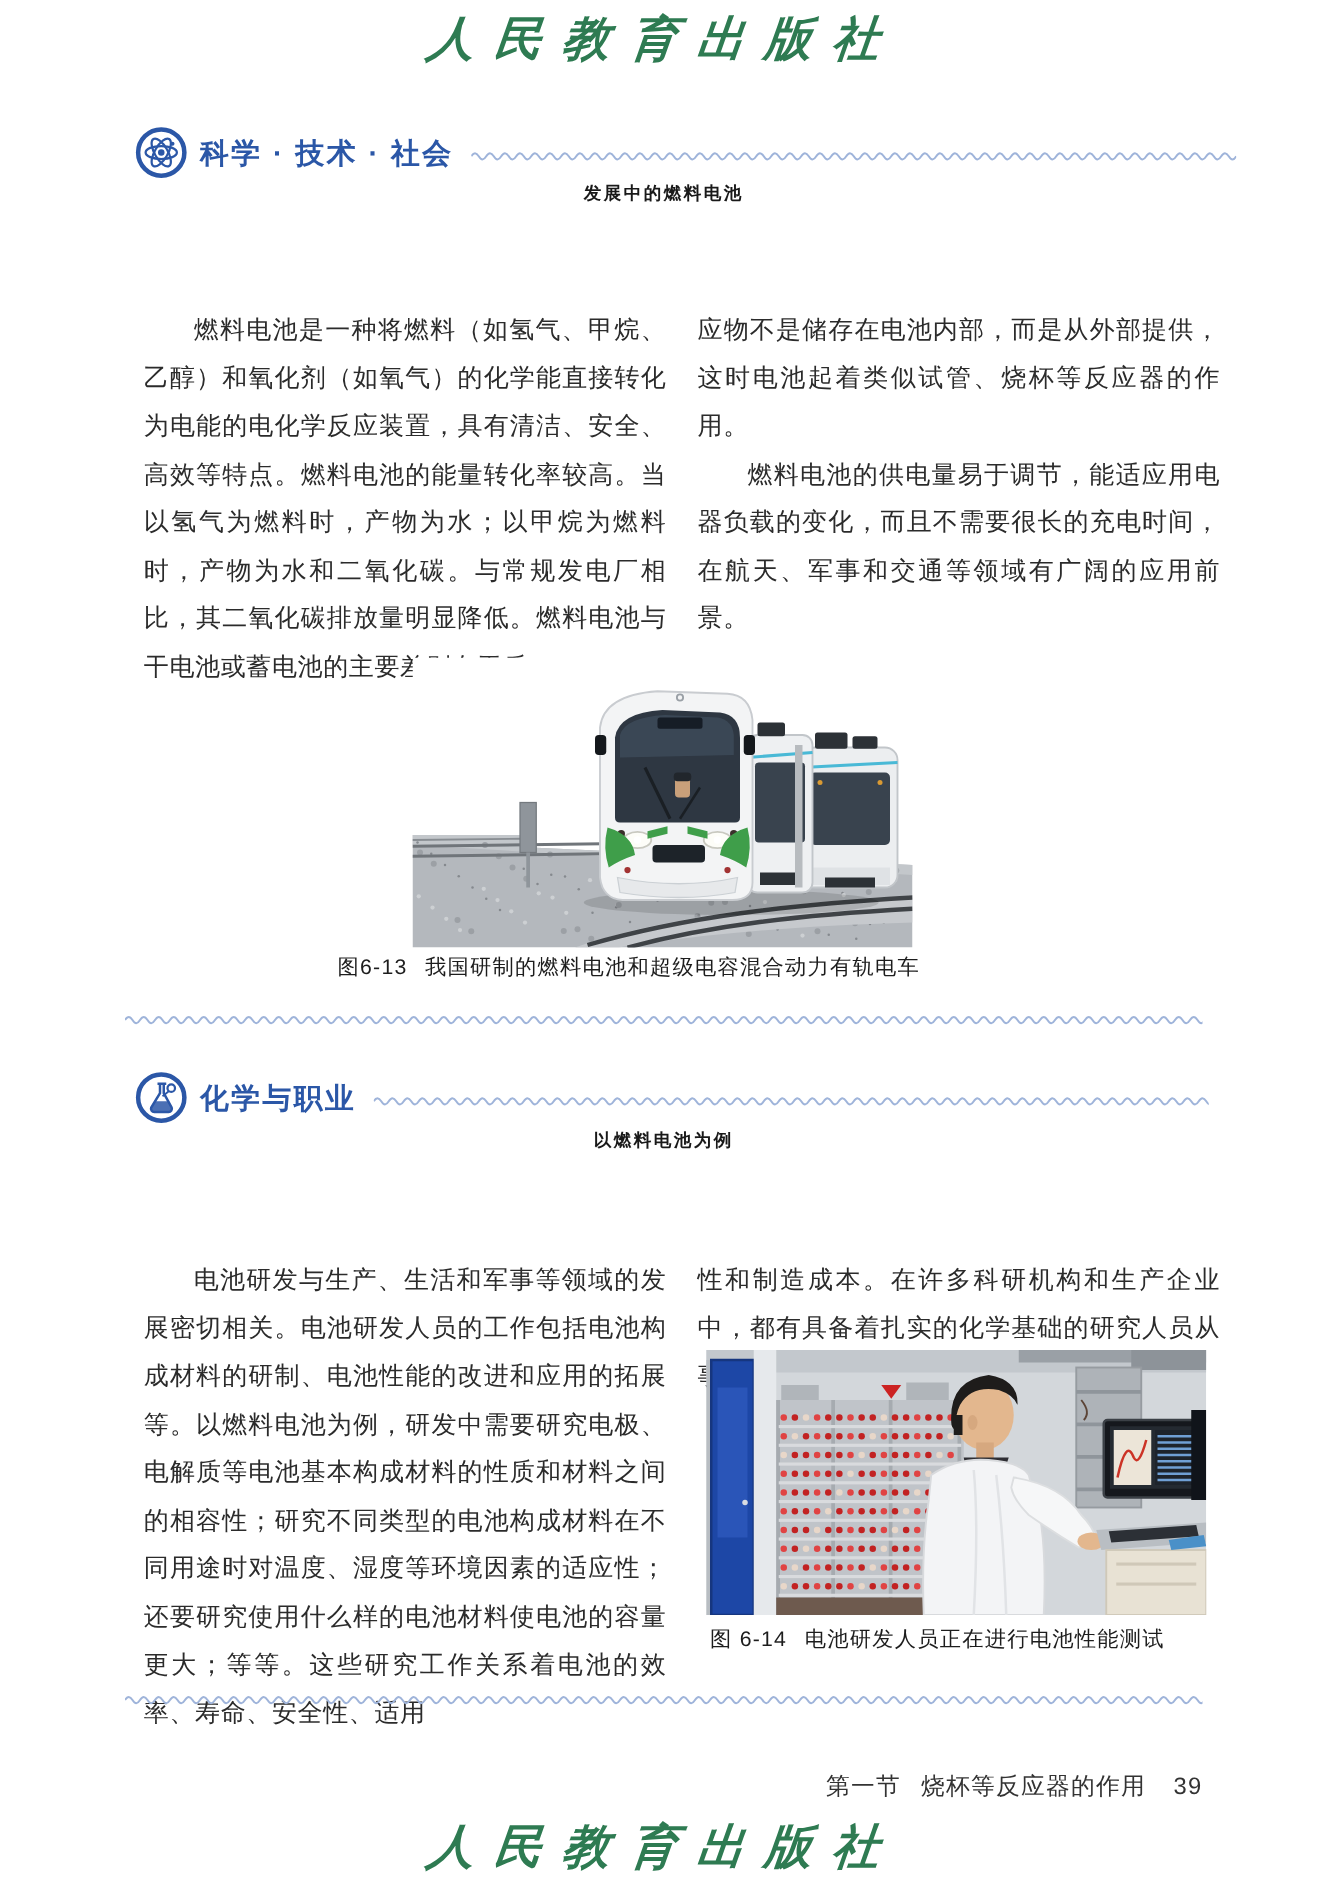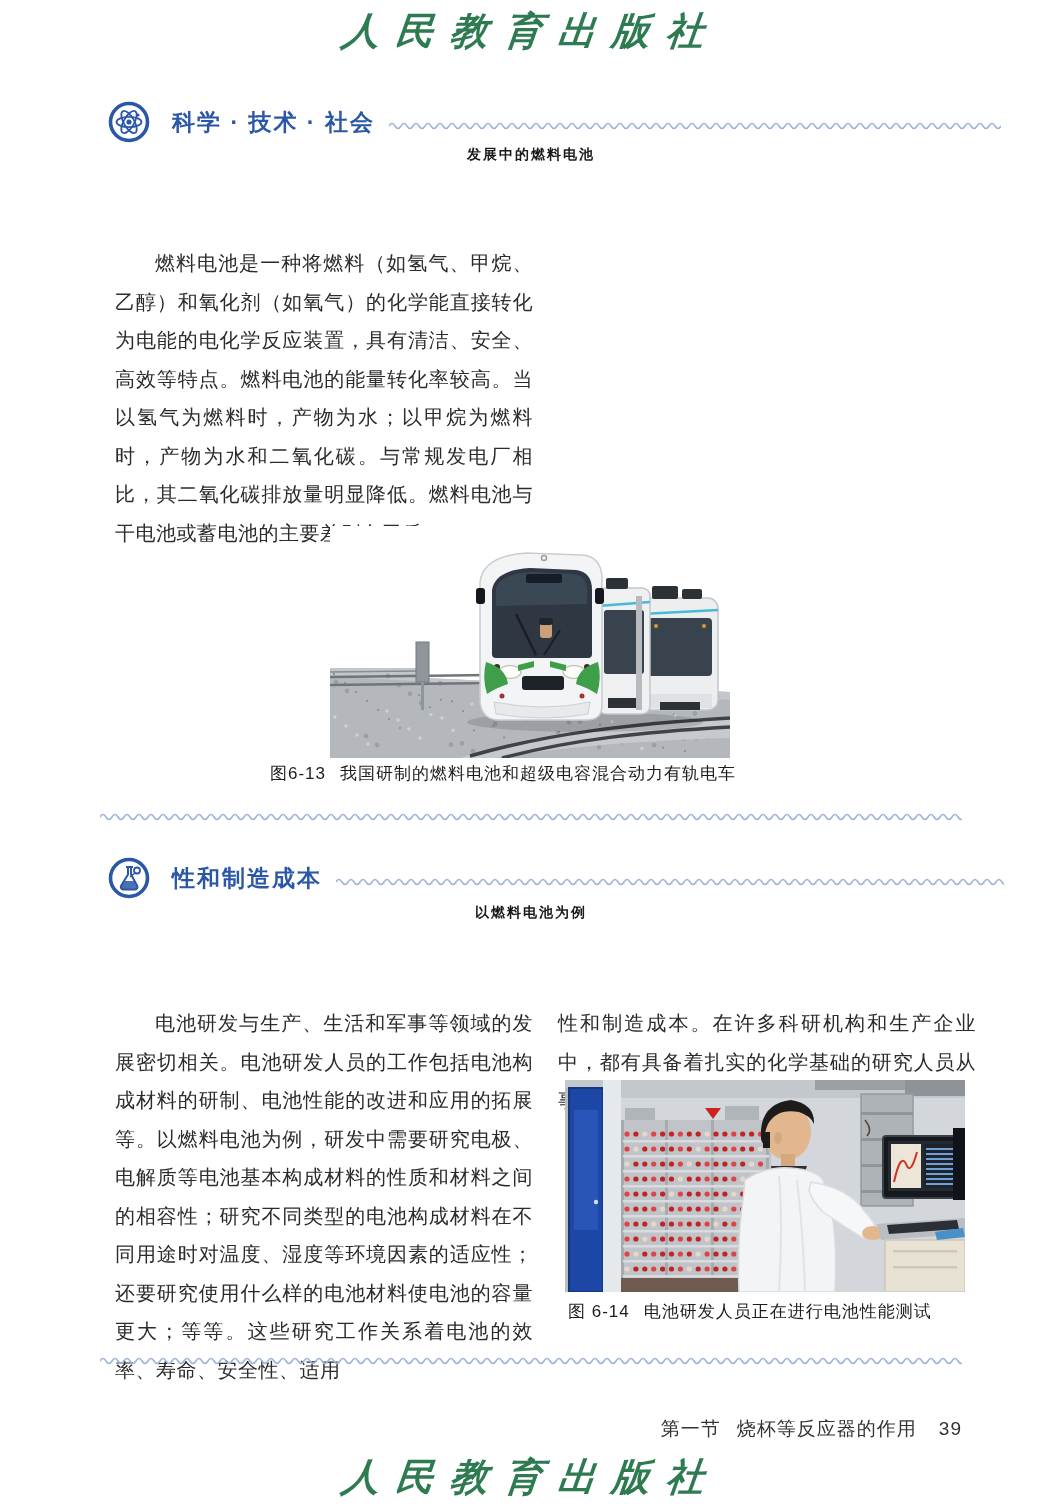--- a/index.html
+++ b/index.html
@@ -15,21 +15,21 @@
     color:#2e7b52; font-size:38px; letter-spacing:16px;
     transform:skewX(-6deg);
   }
   .logo-top { top:6px; }
   .logo-bottom { top:1452px; }
 
   .sec-header { position:absolute; left:108px; width:854px; height:44px;
     display:flex; align-items:center; }
   .sec-header .icon { width:42px; height:42px; flex:0 0 42px; }
   .sec-header .label {
-    margin-left:22px; font-size:23px; font-weight:700; color:#2b57a7;
+    margin-left:10px; font-size:23px; font-weight:700; color:#2b57a7;
     letter-spacing:2px; white-space:nowrap;
   }
   .sec-header .wave-wrap { flex:1; margin-left:14px; height:10px; }
 
   .sec-title { position:absolute; left:0; width:1062px; text-align:center;
     font-size:14px; font-weight:700; color:#191919; letter-spacing:2px; }
 
   .col { position:absolute; width:418px;
     font-family:"DejaVu Serif", "Liberation Serif", serif;
     font-size:20px; line-height:38.5px; color:#2b2b2b;
@@ -76,20 +76,24 @@
       <svg class="wave" width="612" height="10">
           <path d="M0 5 Q 3 0 6 5 Q 9 10 12 5 Q 15 0 18 5 Q 21 10 24 5 Q 27 0 30 5 Q 33 10 36 5 Q 39 0 42 5 Q 45 10 48 5 Q 51 0 54 5 Q 57 10 60 5 Q 63 0 66 5 Q 69 10 72 5 Q 75 0 78 5 Q 81 10 84 5 Q 87 0 90 5 Q 93 10 96 5 Q 99 0 102 5 Q 105 10 108 5 Q 111 0 114 5 Q 117 10 120 5 Q 123 0 126 5 Q 129 10 132 5 Q 135 0 138 5 Q 141 10 144 5 Q 147 0 150 5 Q 153 10 156 5 Q 159 0 162 5 Q 165 10 168 5 Q 171 0 174 5 Q 177 10 180 5 Q 183 0 186 5 Q 189 10 192 5 Q 195 0 198 5 Q 201 10 204 5 Q 207 0 210 5 Q 213 10 216 5 Q 219 0 222 5 Q 225 10 228 5 Q 231 0 234 5 Q 237 10 240 5 Q 243 0 246 5 Q 249 10 252 5 Q 255 0 258 5 Q 261 10 264 5 Q 267 0 270 5 Q 273 10 276 5 Q 279 0 282 5 Q 285 10 288 5 Q 291 0 294 5 Q 297 10 300 5 Q 303 0 306 5 Q 309 10 312 5 Q 315 0 318 5 Q 321 10 324 5 Q 327 0 330 5 Q 333 10 336 5 Q 339 0 342 5 Q 345 10 348 5 Q 351 0 354 5 Q 357 10 360 5 Q 363 0 366 5 Q 369 10 372 5 Q 375 0 378 5 Q 381 10 384 5 Q 387 0 390 5 Q 393 10 396 5 Q 399 0 402 5 Q 405 10 408 5 Q 411 0 414 5 Q 417 10 420 5 Q 423 0 426 5 Q 429 10 432 5 Q 435 0 438 5 Q 441 10 444 5 Q 447 0 450 5 Q 453 10 456 5 Q 459 0 462 5 Q 465 10 468 5 Q 471 0 474 5 Q 477 10 480 5 Q 483 0 486 5 Q 489 10 492 5 Q 495 0 498 5 Q 501 10 504 5 Q 507 0 510 5 Q 513 10 516 5 Q 519 0 522 5 Q 525 10 528 5 Q 531 0 534 5 Q 537 10 540 5 Q 543 0 546 5 Q 549 10 552 5 Q 555 0 558 5 Q 561 10 564 5 Q 567 0 570 5 Q 573 10 576 5 Q 579 0 582 5 Q 585 10 588 5 Q 591 0 594 5 Q 597 10 600 5 Q 603 0 606 5 Q 609 10 612 5"></path>
         </svg>
     </span>
   </div>
 
   <div class="sec-title" style="top:146px;">发展中的燃料电池</div>
 
   <div class="col" style="left:115px; top:200px;">
     <p class="indent">燃料电池是一种将燃料（如氢气、甲烷、乙醇）和氧化剂（如氧气）的化学能直接转化为电能的电化学反应装置，具有清洁、安全、高效等特点。燃料电池的能量转化率较高。当以氢气为燃料时，产物为水；以甲烷为燃料时，产物为水和二氧化碳。与常规发电厂相比，其二氧化碳排放量明显降低。燃料电池与干电池或蓄电池的主要差别在于反</p>
+  </div>
+  <div class="col" style="left:558px; top:200px;">
+    <p>应物不是储存在电池内部，而是从外部提供，这时电池起着类似试管、烧杯等反应器的作用。</p>
+    <p class="indent">燃料电池的供电量易于调节，能适应用电器负载的变化，而且不需要很长的充电时间，在航天、军事和交通等领域有广阔的应用前景。</p>
   </div>
 
   <div class="figure" style="left:330px; top:526px;">
     <svg width="400" height="232" viewBox="0 0 400 232">
       <rect width="400" height="232" fill="#ffffff"></rect>
 
       <path d="M0,142 L95,142 L95,152 L400,166 L400,232 L0,232 Z" fill="#b4b8bd"></path>
       <path d="M0,142 L95,142 L95,152 L400,166 L400,174 L0,150 Z" fill="#c3c7cb"></path>
       <g id="gravel-dots">
           <circle cx="4" cy="148" r="1" fill="#85898e"></circle>
@@ -265,21 +269,21 @@
   <div class="sec-header" style="top:856px;">
     <span class="icon">
       <svg width="42" height="42" viewBox="0 0 42 42">
         <circle cx="21" cy="21" r="18.5" fill="#ffffff" stroke="#2b57a7" stroke-width="3.6"></circle>
         <path d="M18,10 h7 M20,10.5 v7 L13,29 a2.6,2.6 0 0 0 2.4,3.6 h11.5 a2.6,2.6 0 0 0 2.4,-3.6 L23,17.5 v-7" fill="none" stroke="#2b57a7" stroke-width="2"></path>
         <path d="M16.2,24 h10.8 L29.5,30 a1.6,1.6 0 0 1 -1.5,2.2 h-13.5 a1.6,1.6 0 0 1 -1.5,-2.2 Z" fill="#2b57a7" opacity="0.85"></path>
         <circle cx="29" cy="13.5" r="3" fill="none" stroke="#2b57a7" stroke-width="1.8"></circle>
         <line x1="22" y1="20" x2="27" y2="16" stroke="#2b57a7" stroke-width="1.5"></line>
       </svg>
     </span>
-    <span class="label">性和制造成本</span>
+    <span class="label">化学与职业</span>
     <span class="wave-wrap">
       <svg class="wave" width="668" height="10">
           <path d="M0 5 Q 3 0 6 5 Q 9 10 12 5 Q 15 0 18 5 Q 21 10 24 5 Q 27 0 30 5 Q 33 10 36 5 Q 39 0 42 5 Q 45 10 48 5 Q 51 0 54 5 Q 57 10 60 5 Q 63 0 66 5 Q 69 10 72 5 Q 75 0 78 5 Q 81 10 84 5 Q 87 0 90 5 Q 93 10 96 5 Q 99 0 102 5 Q 105 10 108 5 Q 111 0 114 5 Q 117 10 120 5 Q 123 0 126 5 Q 129 10 132 5 Q 135 0 138 5 Q 141 10 144 5 Q 147 0 150 5 Q 153 10 156 5 Q 159 0 162 5 Q 165 10 168 5 Q 171 0 174 5 Q 177 10 180 5 Q 183 0 186 5 Q 189 10 192 5 Q 195 0 198 5 Q 201 10 204 5 Q 207 0 210 5 Q 213 10 216 5 Q 219 0 222 5 Q 225 10 228 5 Q 231 0 234 5 Q 237 10 240 5 Q 243 0 246 5 Q 249 10 252 5 Q 255 0 258 5 Q 261 10 264 5 Q 267 0 270 5 Q 273 10 276 5 Q 279 0 282 5 Q 285 10 288 5 Q 291 0 294 5 Q 297 10 300 5 Q 303 0 306 5 Q 309 10 312 5 Q 315 0 318 5 Q 321 10 324 5 Q 327 0 330 5 Q 333 10 336 5 Q 339 0 342 5 Q 345 10 348 5 Q 351 0 354 5 Q 357 10 360 5 Q 363 0 366 5 Q 369 10 372 5 Q 375 0 378 5 Q 381 10 384 5 Q 387 0 390 5 Q 393 10 396 5 Q 399 0 402 5 Q 405 10 408 5 Q 411 0 414 5 Q 417 10 420 5 Q 423 0 426 5 Q 429 10 432 5 Q 435 0 438 5 Q 441 10 444 5 Q 447 0 450 5 Q 453 10 456 5 Q 459 0 462 5 Q 465 10 468 5 Q 471 0 474 5 Q 477 10 480 5 Q 483 0 486 5 Q 489 10 492 5 Q 495 0 498 5 Q 501 10 504 5 Q 507 0 510 5 Q 513 10 516 5 Q 519 0 522 5 Q 525 10 528 5 Q 531 0 534 5 Q 537 10 540 5 Q 543 0 546 5 Q 549 10 552 5 Q 555 0 558 5 Q 561 10 564 5 Q 567 0 570 5 Q 573 10 576 5 Q 579 0 582 5 Q 585 10 588 5 Q 591 0 594 5 Q 597 10 600 5 Q 603 0 606 5 Q 609 10 612 5 Q 615 0 618 5 Q 621 10 624 5 Q 627 0 630 5 Q 633 10 636 5 Q 639 0 642 5 Q 645 10 648 5 Q 651 0 654 5 Q 657 10 660 5 Q 663 0 666 5 Q 669 10 672 5"></path>
         </svg>
     </span>
   </div>
 
   <div class="sec-title" style="top:904px;">以燃料电池为例</div>
 
   <div class="col" style="left:558px; top:960px;">

